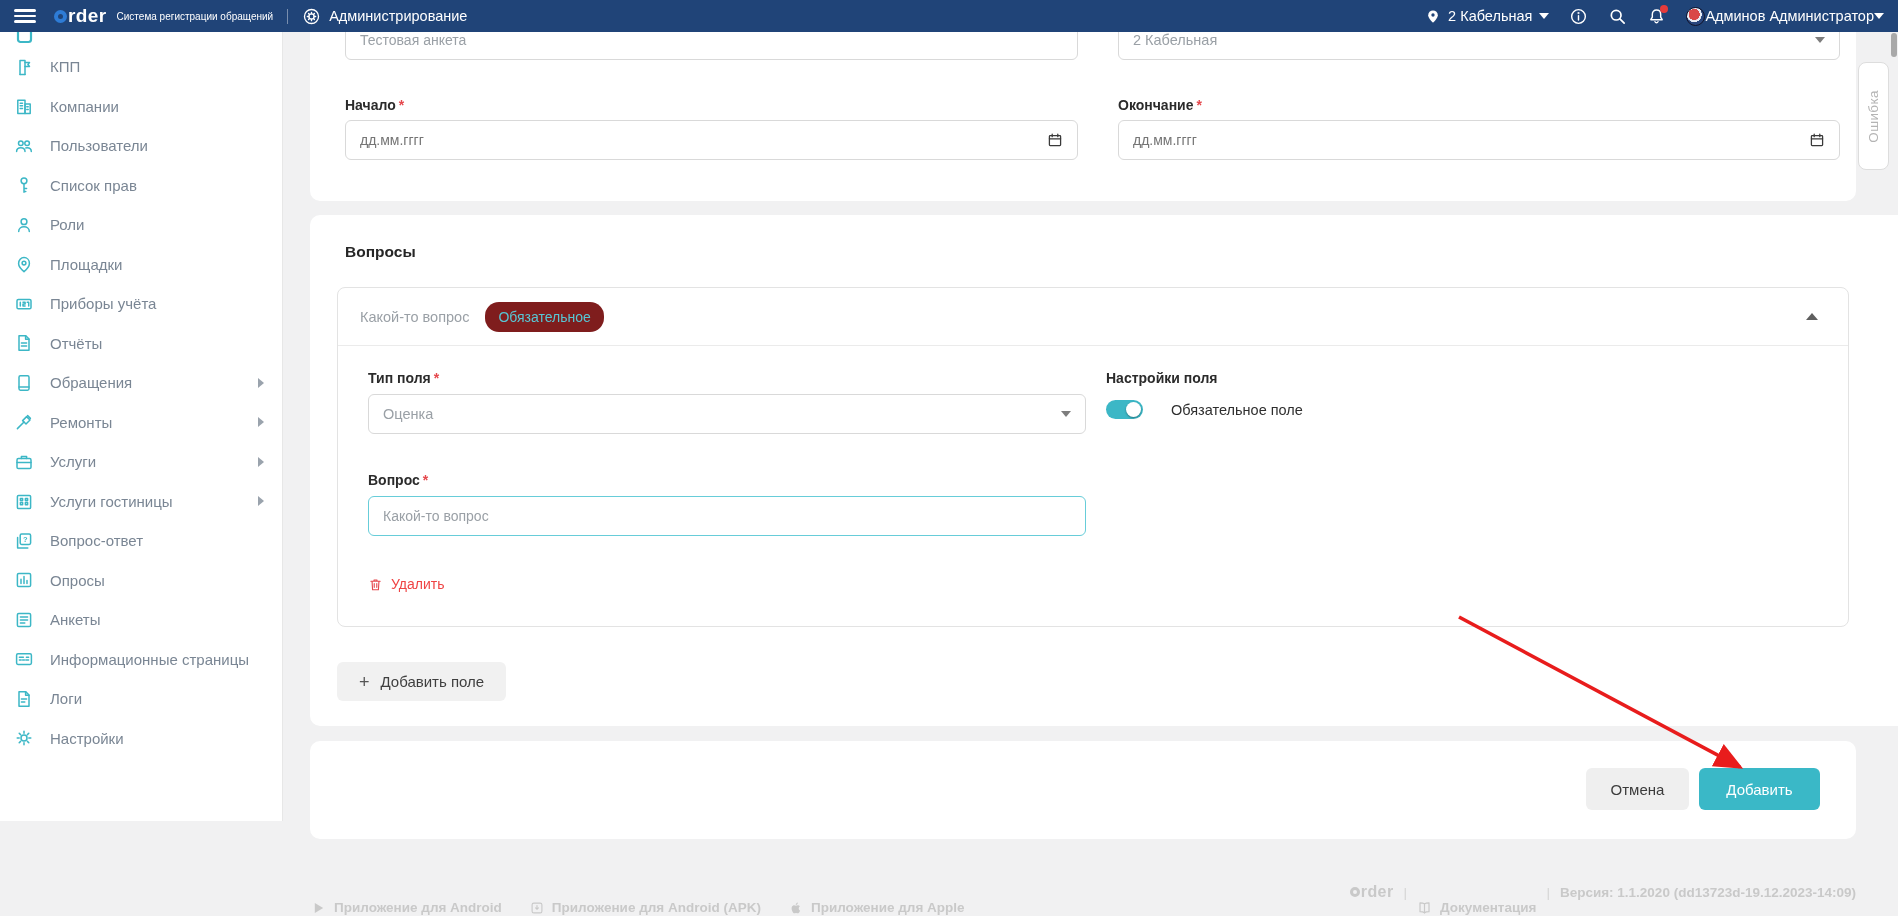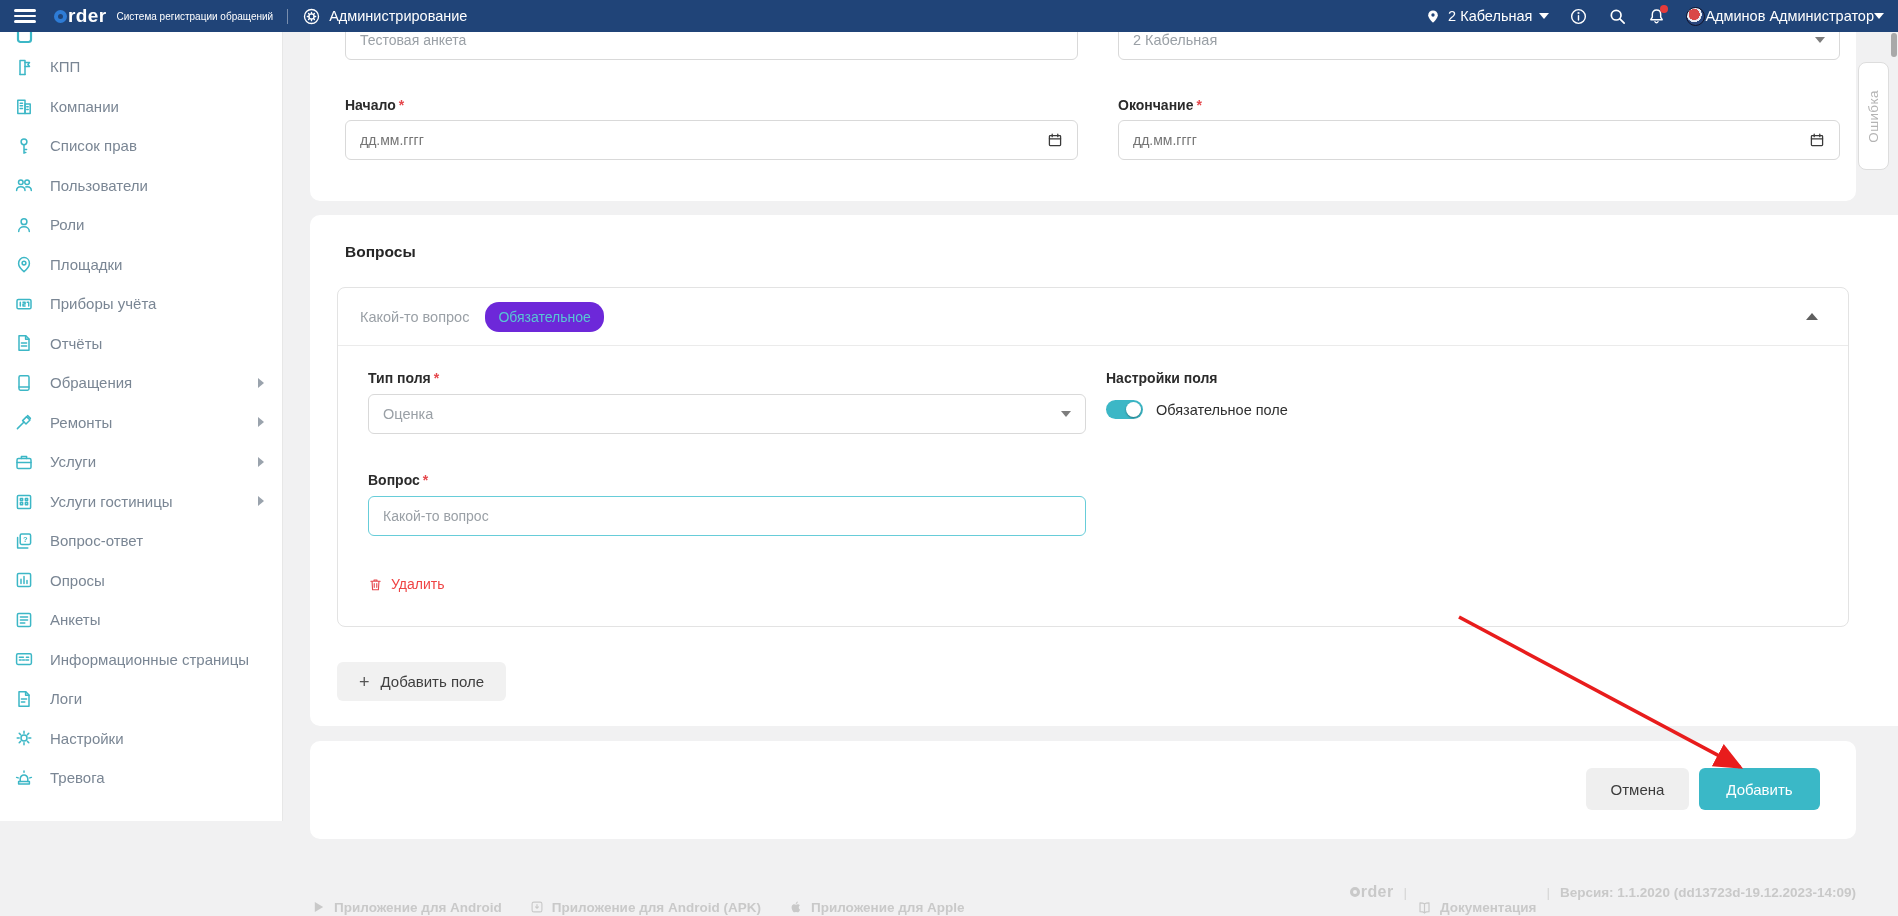--- a/index.html
+++ b/index.html
@@ -58,28 +58,28 @@
   .site-select { left:808px; top:6px; width:722px; cursor:pointer; }
   .lb-start { left:35px; top:83px; }
   .lb-end { left:808px; top:83px; }
   .date1 { left:35px; top:106px; width:733px; }
   .date2 { left:808px; top:106px; width:722px; }
 
   .q-title { position:absolute; left:35px; top:28px; font-weight:700; font-size:15.5px; color:#262626; }
   .panel { position:absolute; left:27px; top:72px; width:1512px; height:340px; border:1px solid #e3e3e3; border-radius:8px; }
   .panel-head { height:58px; border-bottom:1px solid #ebebeb; display:flex; align-items:center; padding:0 30px 0 22px; gap:16px; }
   .panel-title { color:#9aa0a6; font-size:14.5px; }
-  .badge { background:#6d28d9; color:#58c6d4; padding:7px 13px; border-radius:14px; font-size:14px; }
+  .badge { background:#7f1d1d; color:#58c6d4; padding:7px 13px; border-radius:14px; font-size:14px; }
   .collapse { margin-left:auto; width:0; height:0; border-left:6px solid transparent; border-right:6px solid transparent;
               border-bottom:7px solid #5f5f5f; cursor:pointer; }
   .panel-body { position:relative; height:281px; }
   .ft-label { left:30px; top:24px; }
   .ft-select { left:30px; top:48px; width:718px; cursor:pointer; }
   .settings-label { left:768px; top:24px; }
-  .toggle-row { position:absolute; left:768px; top:54px; display:flex; align-items:center; gap:13px; font-size:14.5px; color:#2e2e2e; }
+  .toggle-row { position:absolute; left:768px; top:54px; display:flex; align-items:center; gap:28px; font-size:14.5px; color:#2e2e2e; }
   .switch { width:37px; height:19px; background:#3cb7c6; border-radius:10px; position:relative; cursor:pointer; flex:none; }
   .knob { position:absolute; top:2px; right:2px; width:15px; height:15px; background:#fff; border-radius:50%;
           box-shadow:0 1px 2px rgba(0,0,0,.35); }
   .q-label { left:30px; top:126px; }
   .q-input { left:30px; top:150px; width:718px; border-color:#67cdd9; }
   .delete-link { position:absolute; left:30px; top:230px; display:flex; align-items:center; gap:8px;
                  color:#ef4444; font-size:14px; cursor:pointer; }
   .add-field { position:absolute; left:27px; top:447px; height:39px; background:#f1f1f1; border-radius:6px;
                display:flex; align-items:center; gap:11px; padding:0 22px; font-size:15px; color:#3f3f3f; cursor:pointer; }
   .plus { font-size:18px; color:#555; line-height:1; }
@@ -92,21 +92,21 @@
   
   .arrow-svg { position:absolute; left:1440px; top:595px; z-index:40; pointer-events:none; }
   .side-tab { position:absolute; left:1858px; top:62px; width:31px; height:108px; background:#fff;
               border:1px solid #ddd; border-radius:8px; z-index:20; display:flex; align-items:center; justify-content:center;
               cursor:pointer; }
   .side-tab span { writing-mode:vertical-rl; transform:rotate(180deg); color:#b4b4b4; font-size:13.5px; letter-spacing:.4px; }
   .sb-thumb { position:absolute; right:1px; top:33px; width:6px; height:24px; background:#a9a9a9; border-radius:3px; z-index:55; }
 
   .footer { position:absolute; left:312px; top:872px; width:1544px; height:40px; display:flex; align-items:center;
             color:#c9c9c9; font-weight:700; font-size:13.5px; }
-  .f-link { display:flex; align-items:center; gap:8px; margin-right:28px; cursor:pointer;margin-top:30px; }
+  .f-link { display:flex; align-items:flex-end; gap:8px; margin-right:28px; cursor:pointer;margin-top:30px; }
   .f-right { margin-left:auto; display:flex; align-items:center; gap:10px; }
   .f-logo { display:flex; align-items:center; font-weight:700; font-size:16px; letter-spacing:.4px; }
   .o-ring-g { width:10px; height:10px; border:3px solid #c9c9c9; border-radius:50%; display:inline-block; margin-right:1px; }
   .f-ic { stroke:#c9c9c9; fill:none; stroke-width:1.6; stroke-linecap:round; stroke-linejoin:round; }
   .pipe { color:#d4d4d4; font-weight:400; }
 </style>
 </head>
 <body>
 
 <div class="header">
@@ -181,36 +181,36 @@
   <div class="side-item">
     <svg class="ic" viewBox="0 0 20 20">
       <rect x="3.8" y="4.2" width="7.2" height="13.3"></rect>
         <rect x="11" y="8" width="5.2" height="9.5"></rect>
       <path d="M6.2 7.2h2.3M6.2 9.8h2.3M6.2 12.4h2.3M12.8 10.8h1.4M12.8 13.4h1.4"></path>
     </svg>
     <span>Компании</span>
   </div>
   <div class="side-item">
     <svg class="ic" viewBox="0 0 20 20">
-      <circle cx="10" cy="5.8" r="2.9"></circle>
-        <path d="M10 8.7v8.5M10 13.6h2.6M10 16.4h1.8"></path>
-    </svg>
-    <span>Список прав</span>
-  </div>
-  <div class="side-item">
-    <svg class="ic" viewBox="0 0 20 20">
       <circle cx="6.8" cy="7.3" r="2.3"></circle>
         <circle cx="13.1" cy="7.3" r="2.3"></circle>
       <path d="M2.6 15.6c0-2.4 1.9-3.9 4.2-3.9s4.2 1.5 4.2 3.9"></path>
       <path d="M11.8 11.9c.4-.1.9-.2 1.3-.2 2.3 0 4.2 1.5 4.2 3.9"></path>
     </svg>
     <span>Пользователи</span>
   </div>
   <div class="side-item">
     <svg class="ic" viewBox="0 0 20 20">
+      <circle cx="10" cy="5.8" r="2.9"></circle>
+        <path d="M10 8.7v8.5M10 13.6h2.6M10 16.4h1.8"></path>
+    </svg>
+    <span>Список прав</span>
+  </div>
+  <div class="side-item">
+    <svg class="ic" viewBox="0 0 20 20">
       <circle cx="10" cy="6.7" r="2.9"></circle>
         <path d="M4.7 16.6c0-3 2.4-4.8 5.3-4.8s5.3 1.8 5.3 4.8"></path>
     </svg>
     <span>Роли</span>
   </div>
   <div class="side-item">
     <svg class="ic" viewBox="0 0 20 20">
       <path d="M10 17.6s-5.4-4.6-5.4-8.2C4.6 6 7 3.6 10 3.6s5.4 2.4 5.4 5.8c0 3.6-5.4 8.2-5.4 8.2z"></path>
       <circle cx="10" cy="9.1" r="1.9"></circle>
     </svg>
@@ -300,28 +300,20 @@
         <path d="M7.4 10h5.2M7.4 13h3.4"></path>
     </svg>
     <span>Логи</span>
   </div>
   <div class="side-item">
     <svg class="ic" viewBox="0 0 20 20">
       <circle cx="10" cy="10" r="3"></circle>
       <path d="M10 3.2v2M10 14.8v2M3.2 10h2M14.8 10h2M5.2 5.2l1.4 1.4M13.4 13.4l1.4 1.4M14.8 5.2l-1.4 1.4M5.2 14.8l1.4-1.4"></path>
     </svg>
     <span>Настройки</span>
-  </div>
-  <div class="side-item">
-    <svg class="ic" viewBox="0 0 20 20">
-      <path d="M6.2 13.6v-2.8a3.8 3.8 0 017.6 0v2.8"></path>
-        <path d="M4.6 13.6h10.8v2.4H4.6z"></path>
-      <path d="M2.6 9.4l1.6.5M17.4 9.4l-1.6.5M10 3v1.2"></path>
-    </svg>
-    <span>Тревога</span>
   </div>
 </div>
 
 <div class="card" id="card1">
   <div class="tb name-input" style="padding:0;">
     <input style="padding: 0px 14px; height: 100%;" value="Тестовая анкета">
   </div>
   <div class="tb site-select">
     <span>2 Кабельная</span>
     <span class="caret-g"></span>

